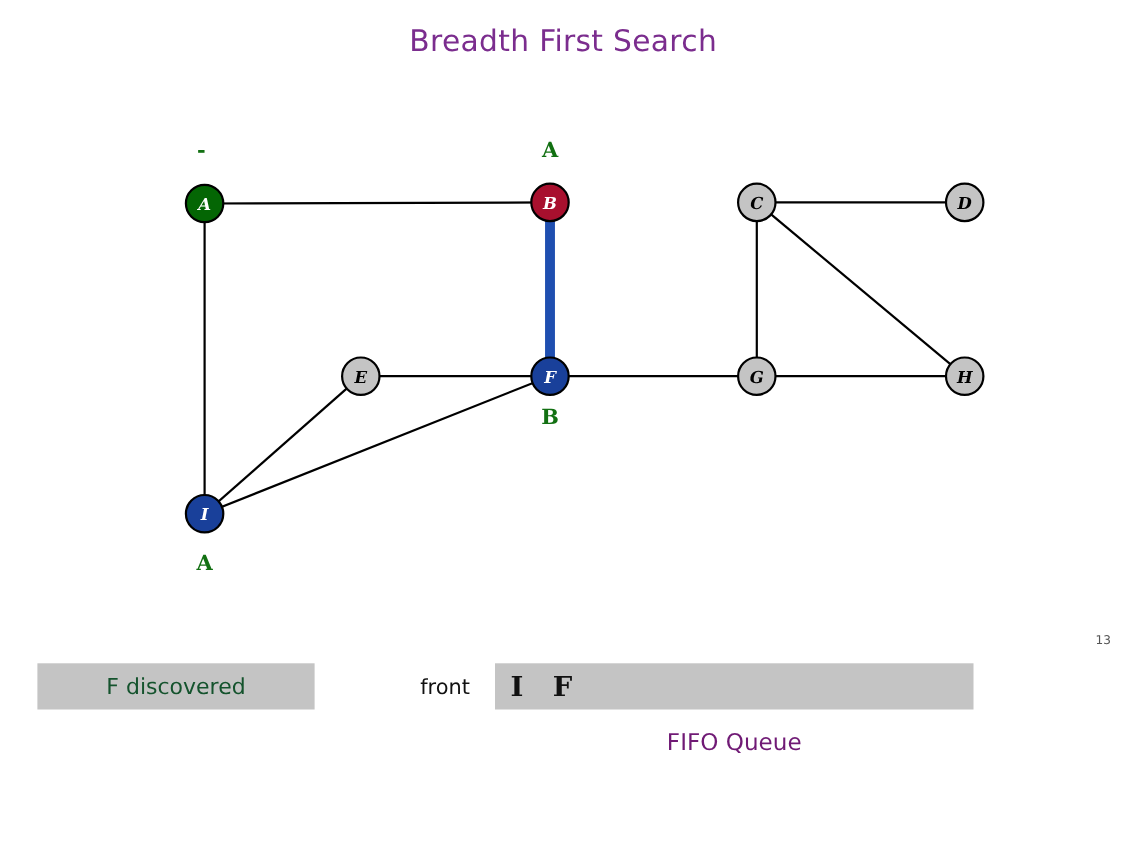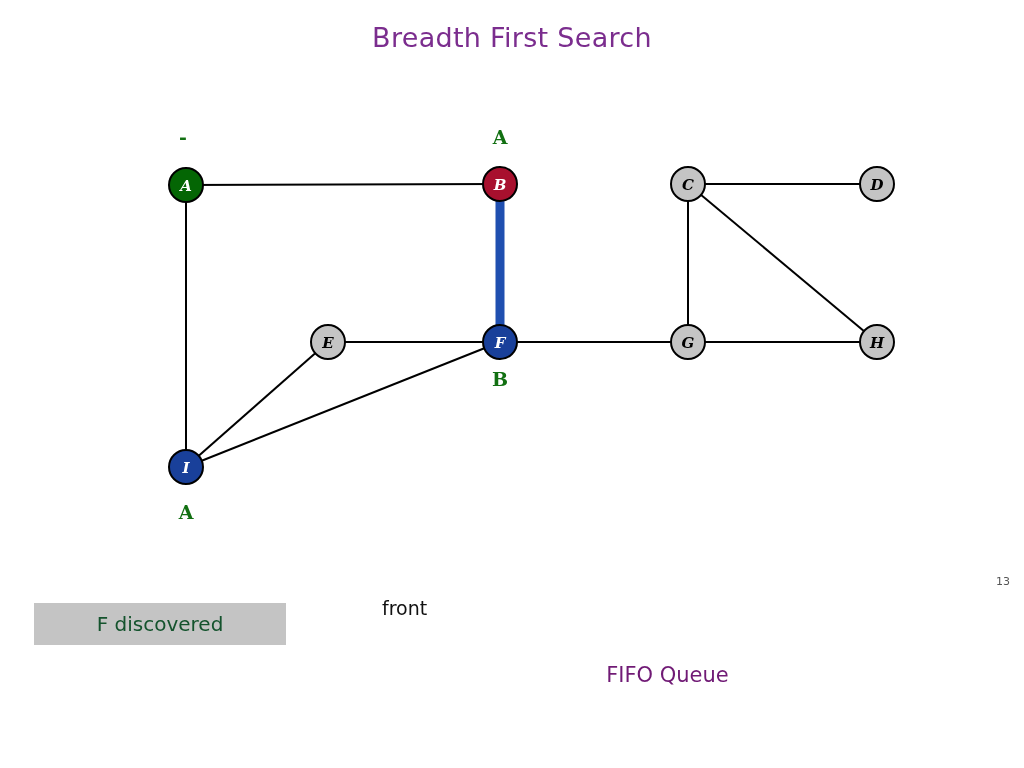--- a/index.html
+++ b/index.html
@@ -74,21 +74,21 @@
     display: flex;
     align-items: center;
     justify-content: center;
     font-family: "DejaVu Sans", sans-serif;
     font-size: 20px;
     color: #14532d;
   }
   #front-label {
     position: absolute;
     left: 382px;
-    top: 597px;
+    top: 614px;
     font-family: "DejaVu Sans", sans-serif;
     font-size: 19px;
     color: #111111;
   }
   #queue-box {
     left: 450px;
     top: 603px;
     width: 435px;
     height: 42px;
   }
@@ -190,18 +190,21 @@
         <text x="186" y="512" class="dist-label">A</text>
       </g>
   </svg>
 
   <div class="status-box" id="status-msg-box">
     <div id="status-msg-text">F discovered</div>
   </div>
 
   <div id="front-label">front</div>
 
+  <div class="status-box" id="queue-box">
+    <div id="queue-text">I  F</div>
+  </div>
 
   <div id="queue-caption">FIFO Queue</div>
 
   <div id="page-number">13</div>
 
 </div>
 
 </body></html>

